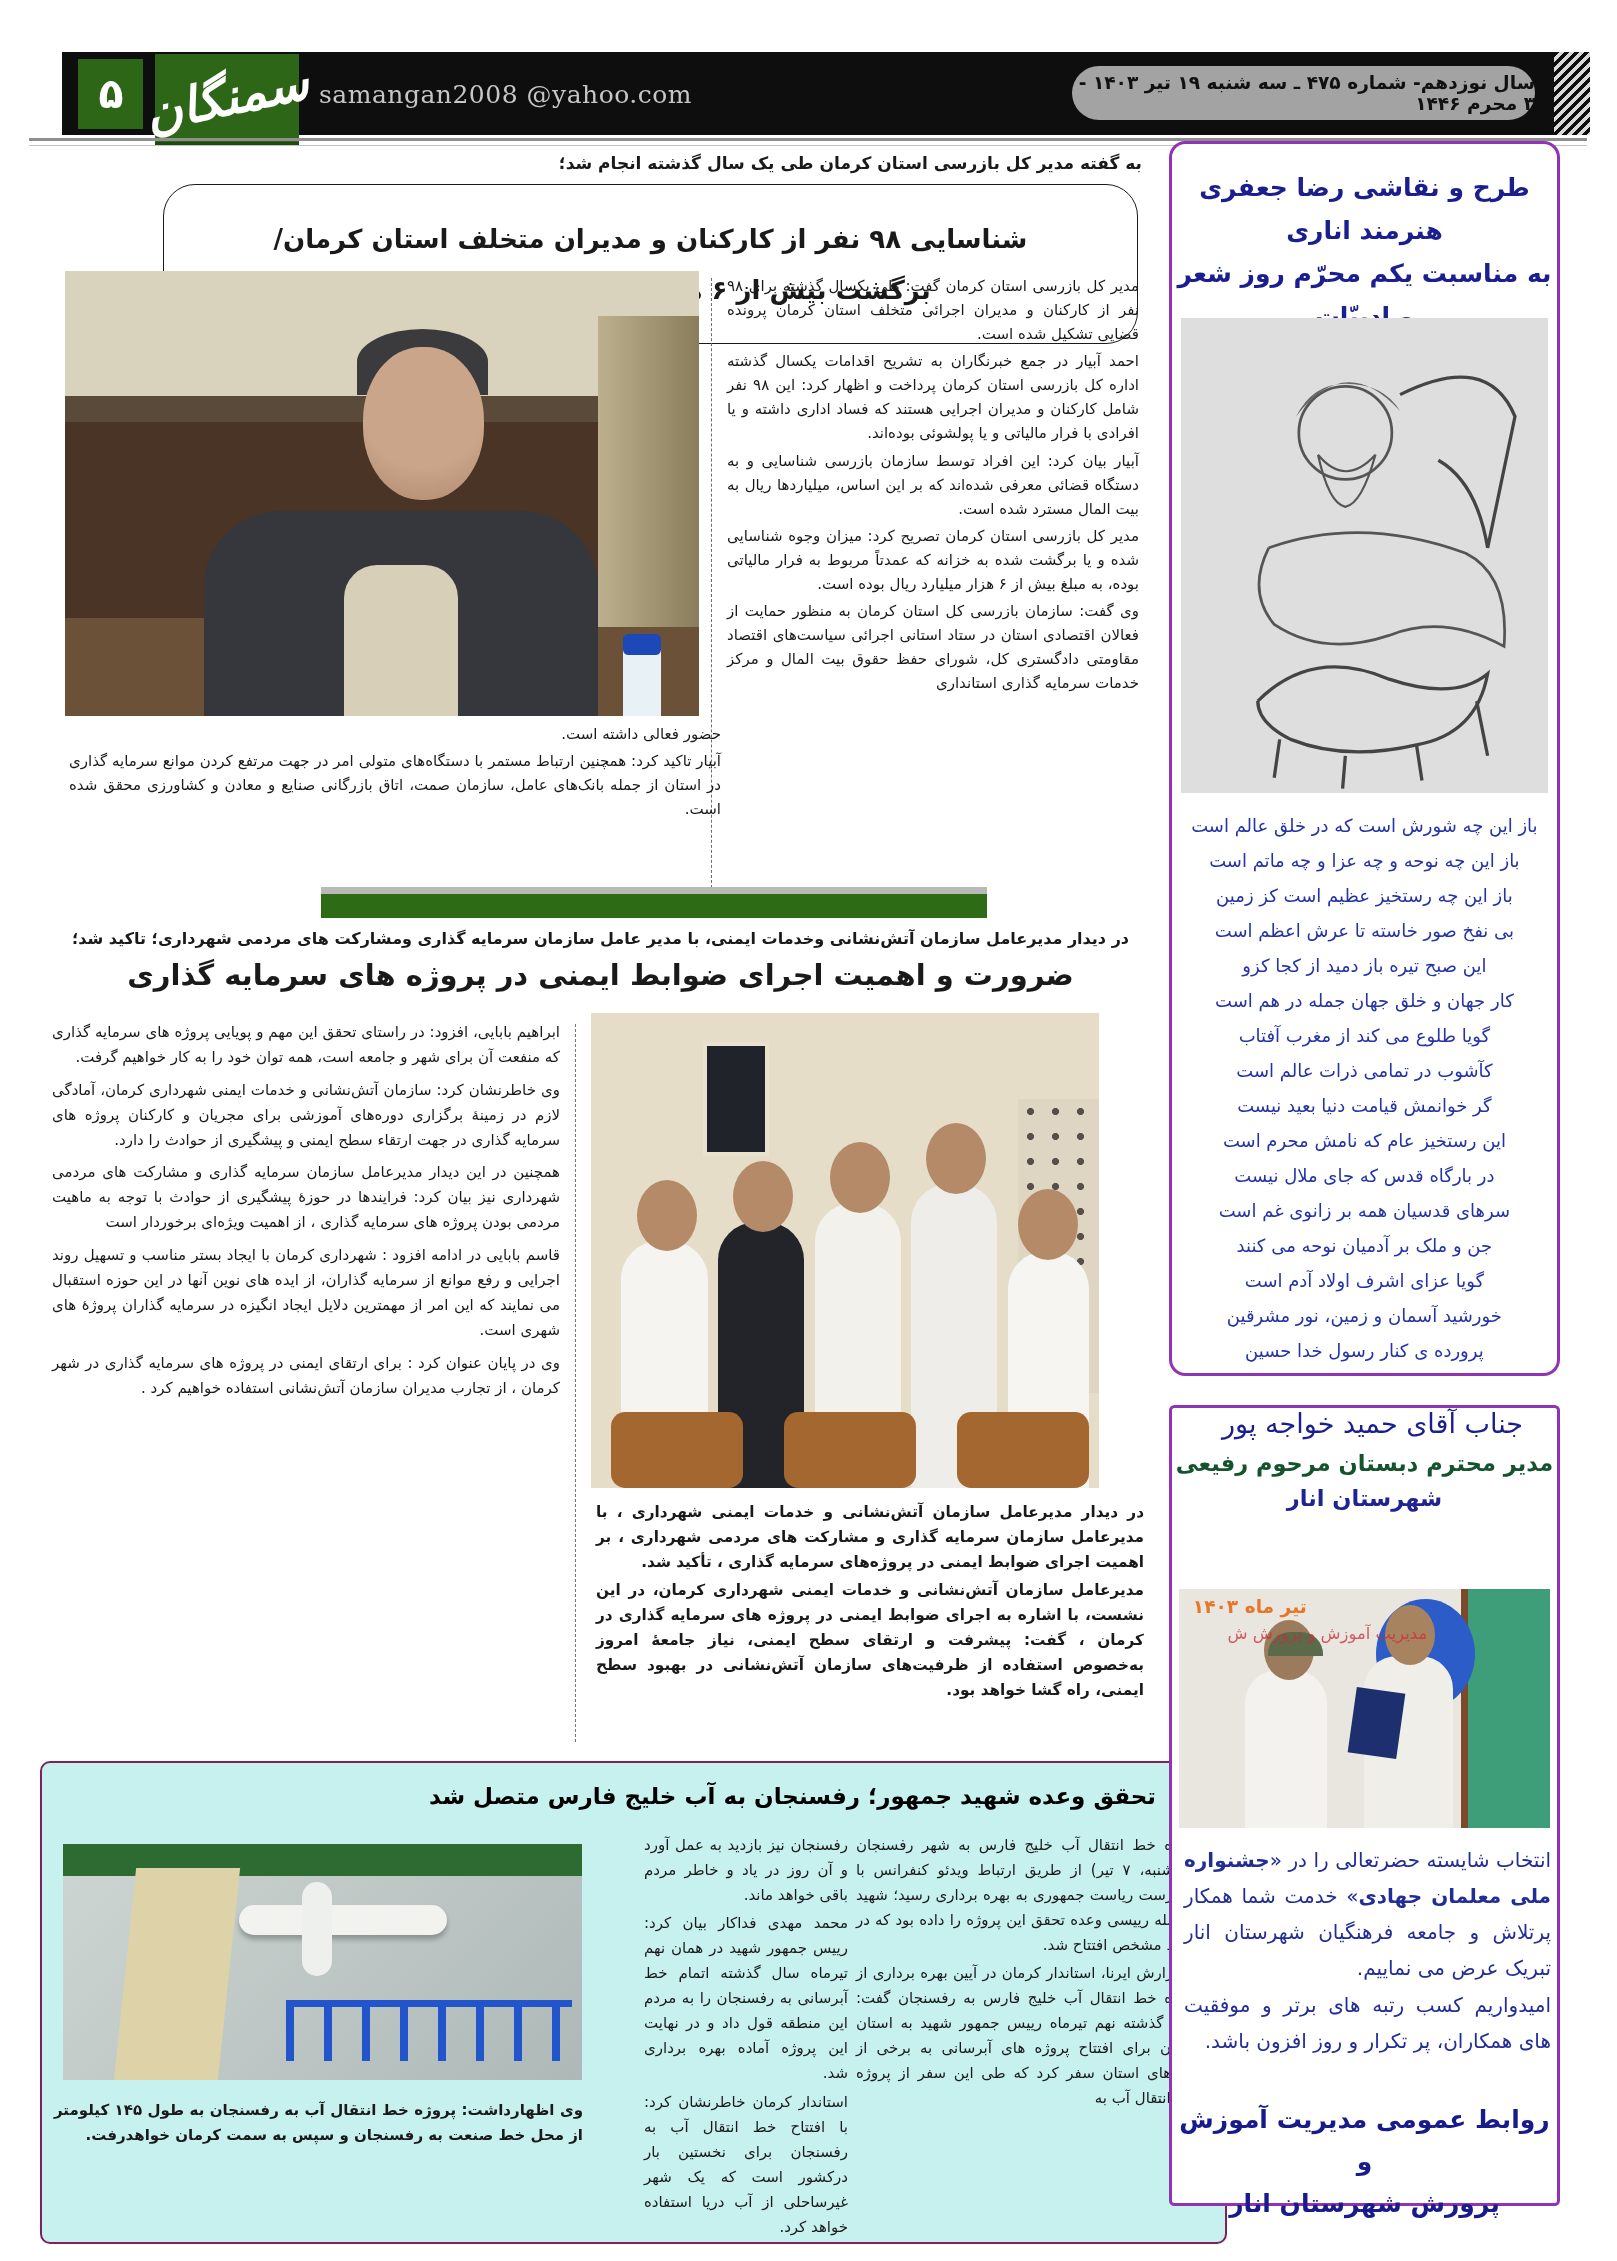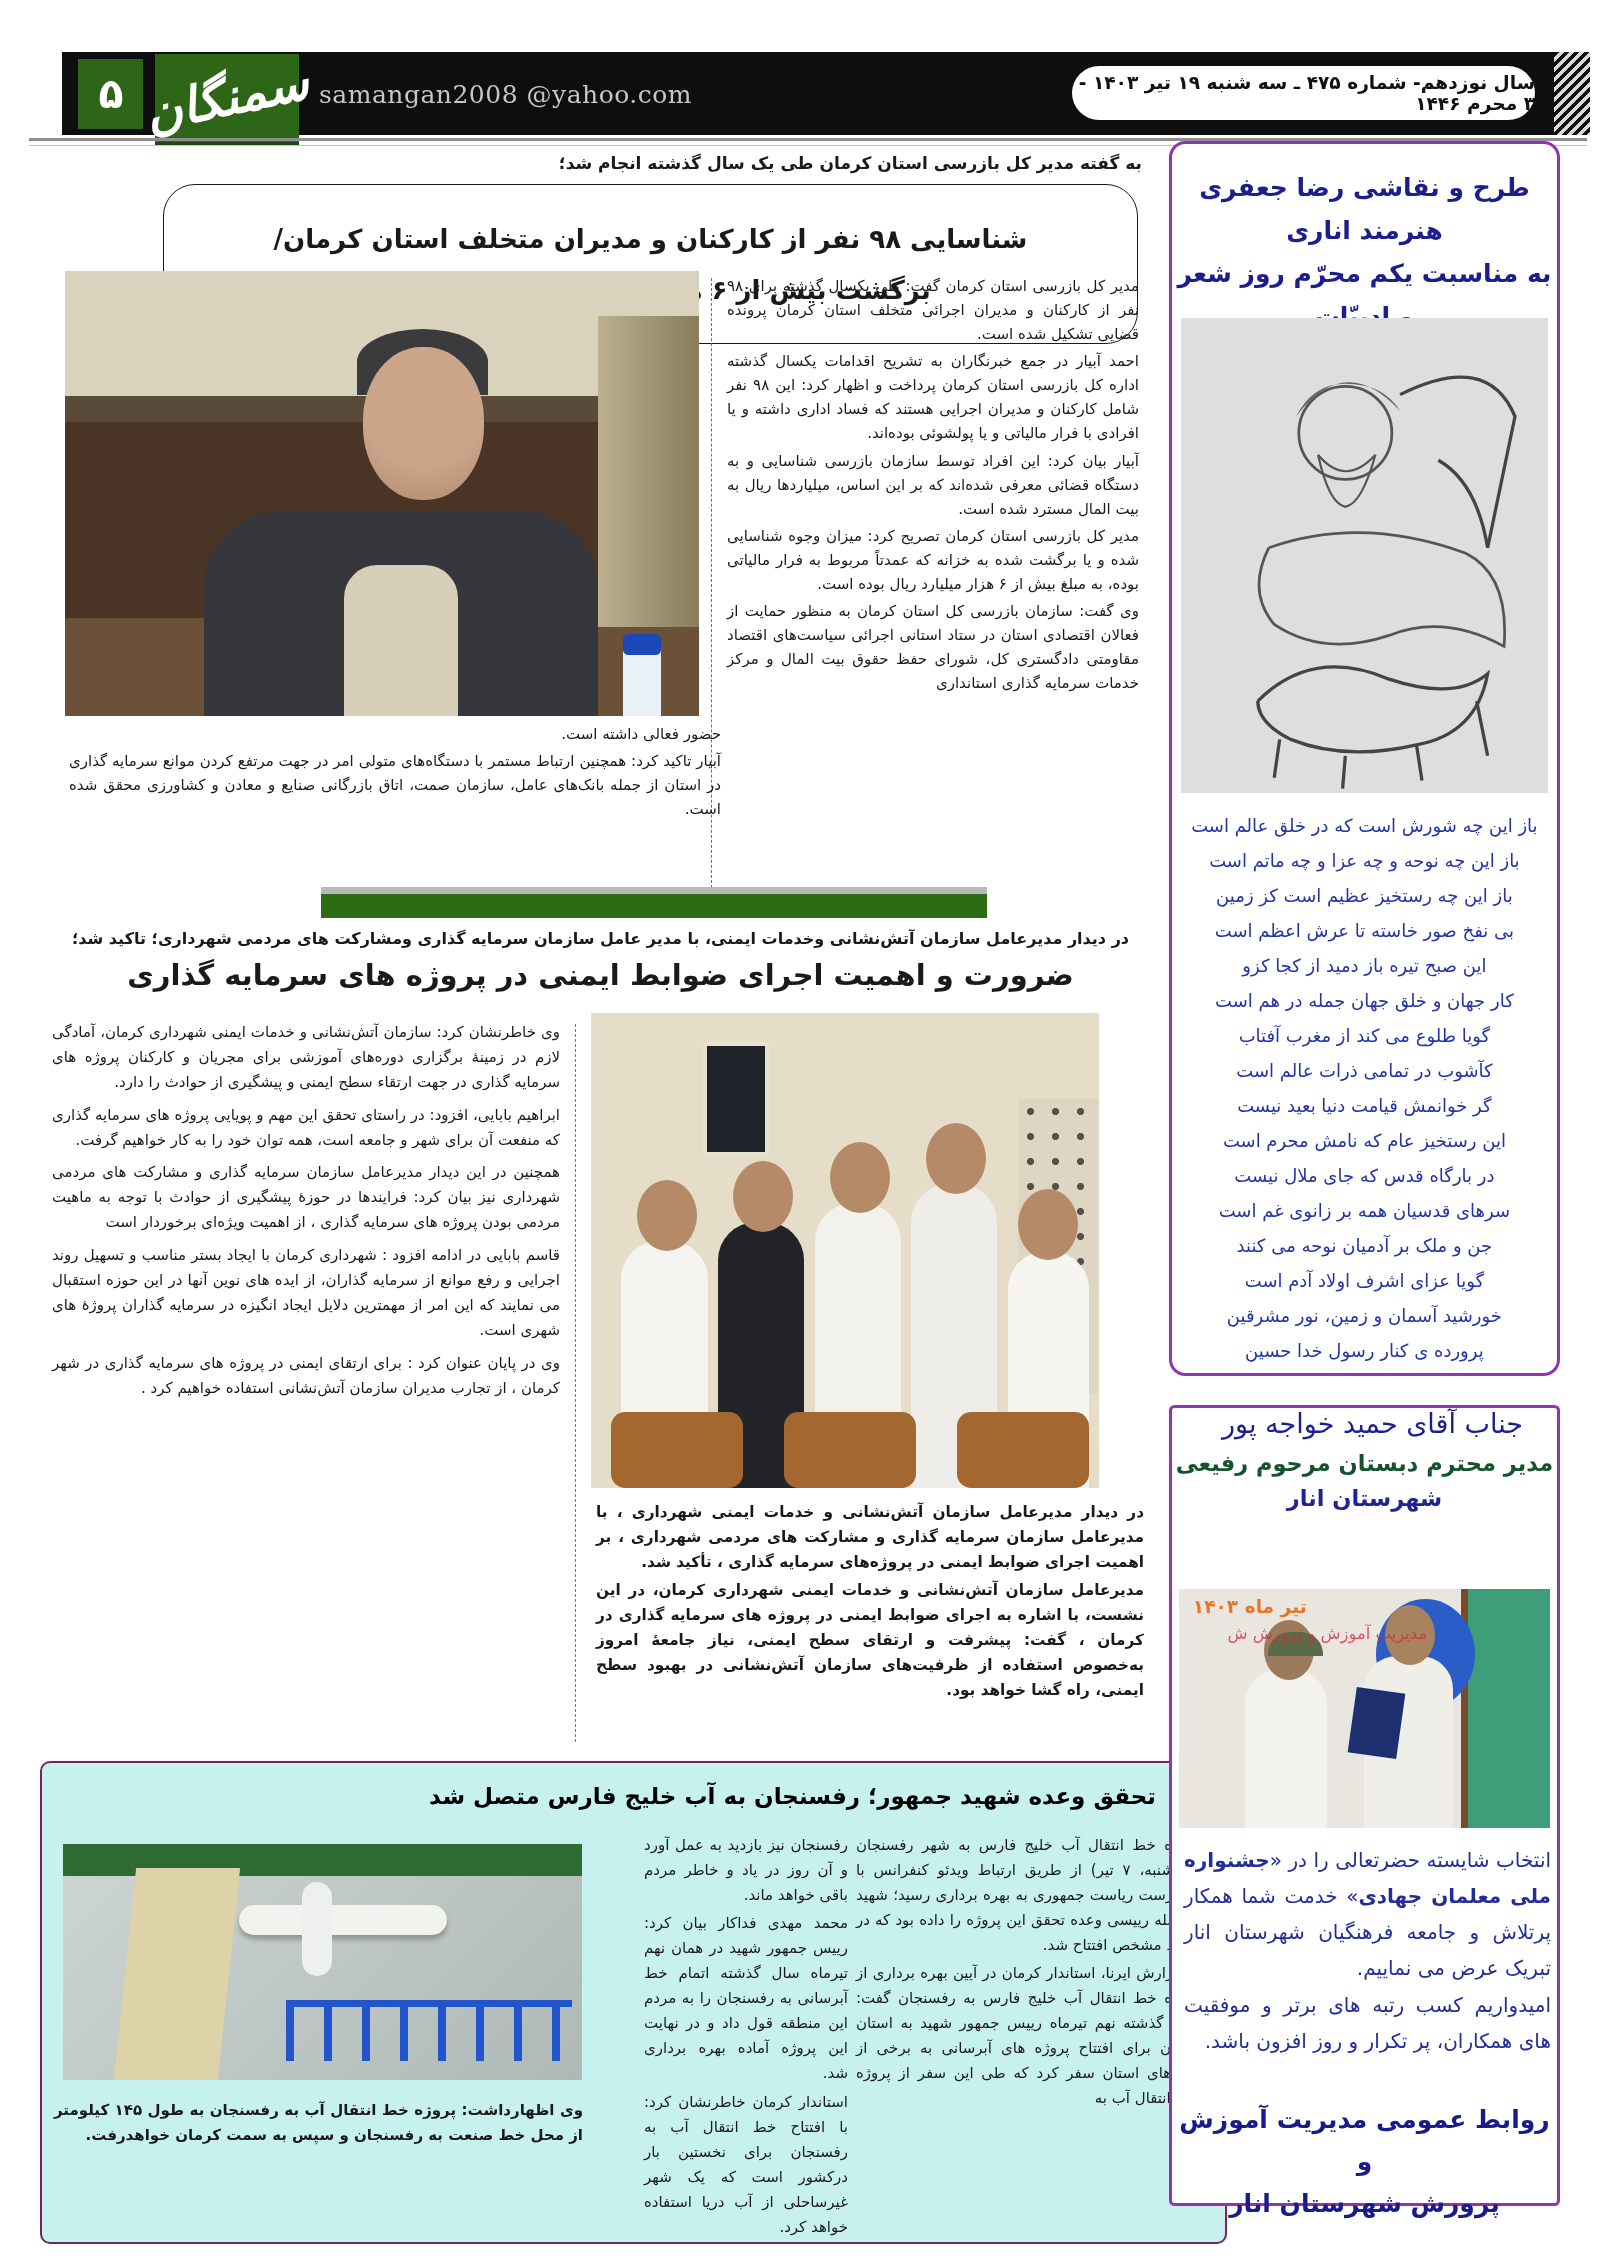--- a/index.html
+++ b/index.html
@@ -16,21 +16,21 @@
   .masthead{position:absolute; left:63px; top:52px; width:1528px; height:83px; background:#0e0e0e;}
   .hatch{position:absolute; right:0; top:0; width:36px; height:83px;
     background:repeating-linear-gradient(135deg,#0e0e0e 0 3.8px,#d9d9d9 3.8px 7.1px);}
   .pagenum-box{position:absolute; left:16.4px; top:6.6px; width:65px; height:70px; background:var(--green);
     color:#fff; font-size:41px; font-weight:bold; display:flex; align-items:center; justify-content:center;}
   .logo-box{position:absolute; left:93px; top:2.2px; width:144px; height:88px; background:var(--green);
     display:flex; align-items:center; justify-content:center; box-shadow:0 3.3px 0 #1e4a10;}
   .logo-box span{color:#fff; font-size:50px; font-weight:bold; font-style:italic; transform:rotate(-12deg); line-height:1;}
   .masthead-email{position:absolute; left:257px; top:50%; transform:translateY(-50%);
     color:#c6c6c6; font-size:25px; direction:ltr; font-family:"DejaVu Serif",serif; letter-spacing:0.5px;}
-  .date-pill{position:absolute; right:55px; top:14.2px; width:463px; height:54px; background:#ffffff; border-radius:27px;
+  .date-pill{position:absolute; right:55px; top:14.2px; width:463px; height:54px; background:#a3a3a3; border-radius:27px;
     display:flex; align-items:center; justify-content:center; font-weight:bold; font-size:18.6px; color:#111;}
   .header-rule{position:absolute; left:30px; top:138px; width:1558px; height:7.7px;
     border-top:3.8px solid #8f8f8f; border-bottom:1.6px solid #c2c2c2;}
   
   .a1-kicker{position:absolute; right:475px; top:153px; font-size:17px; font-weight:bold;}
   .a1-headline-box{position:absolute; left:164px; top:184px; width:975px; height:160px;
     border:1.6px solid #1a1a1a; border-radius:32px; display:flex; flex-direction:column;
     justify-content:center; align-items:center; gap:21px; font-weight:bold; font-size:26px; text-align:center;}
   .photo{position:absolute; overflow:hidden; background:#b8bdb9;}
   .a1-photo{left:66px; top:271px; width:634px; height:445px;}
@@ -165,22 +165,22 @@
       <p class="para">آبیار تاکید کرد: همچنین ارتباط مستمر با دستگاه‌های متولی امر در جهت مرتفع کردن موانع سرمایه گذاری در استان از جمله بانک‌های عامل، سازمان صمت، اتاق بازرگانی صنایع و معادن و کشاورزی محقق شده است.</p>
     </div>
 
   <div class="div-gray"></div>
   <div class="div-green"></div>
 
   <div class="a2-kicker">در دیدار مدیرعامل سازمان آتش‌نشانی وخدمات ایمنی، با مدیر عامل سازمان سرمایه گذاری ومشارکت های مردمی شهرداری؛ تاکید شد؛</div>
   <div class="a2-headline">ضرورت و اهمیت اجرای ضوابط ایمنی در پروژه های سرمایه گذاری</div>
 
   <div class="a2-col">
+      <p class="para">ابراهیم بابایی، افزود: در راستای تحقق این مهم و پویایی پروژه های سرمایه گذاری که منفعت آن برای شهر و جامعه است، همه توان خود را به کار خواهیم گرفت.</p>
       <p class="para">وی خاطرنشان کرد: سازمان آتش‌نشانی و خدمات ایمنی شهرداری کرمان، آمادگی لازم در زمینهٔ برگزاری دوره‌های آموزشی برای مجریان و کارکنان پروژه های سرمایه گذاری در جهت ارتقاء سطح ایمنی و پیشگیری از حوادث را دارد.</p>
-      <p class="para">ابراهیم بابایی، افزود: در راستای تحقق این مهم و پویایی پروژه های سرمایه گذاری که منفعت آن برای شهر و جامعه است، همه توان خود را به کار خواهیم گرفت.</p>
       <p class="para">همچنین در این دیدار مدیرعامل سازمان سرمایه گذاری و مشارکت های مردمی شهرداری نیز بیان کرد: فرایندها در حوزهٔ پیشگیری از حوادث با توجه به ماهیت مردمی بودن پروژه های سرمایه گذاری ، از اهمیت ویژه‌ای برخوردار است</p>
       <p class="para">قاسم بابایی در ادامه افزود : شهرداری کرمان با ایجاد بستر مناسب و تسهیل روند اجرایی و رفع موانع از سرمایه گذاران، از ایده های نوین آنها در این حوزه استقبال می نمایند که این امر از مهمترین دلایل ایجاد انگیزه در سرمایه گذاران پروژهٔ های شهری است.</p>
       <p class="para">وی در پایان عنوان کرد : برای ارتقای ایمنی در پروژه های سرمایه گذاری در شهر کرمان ، از تجارب مدیران سازمان آتش‌نشانی استفاده خواهیم کرد .</p>
     </div>
   <div class="v-dash2"></div>
 
   <div class="photo a2-photo">
     <div class="frame"></div>
     <div class="couch"></div>
     <div class="man shirt1"></div>

